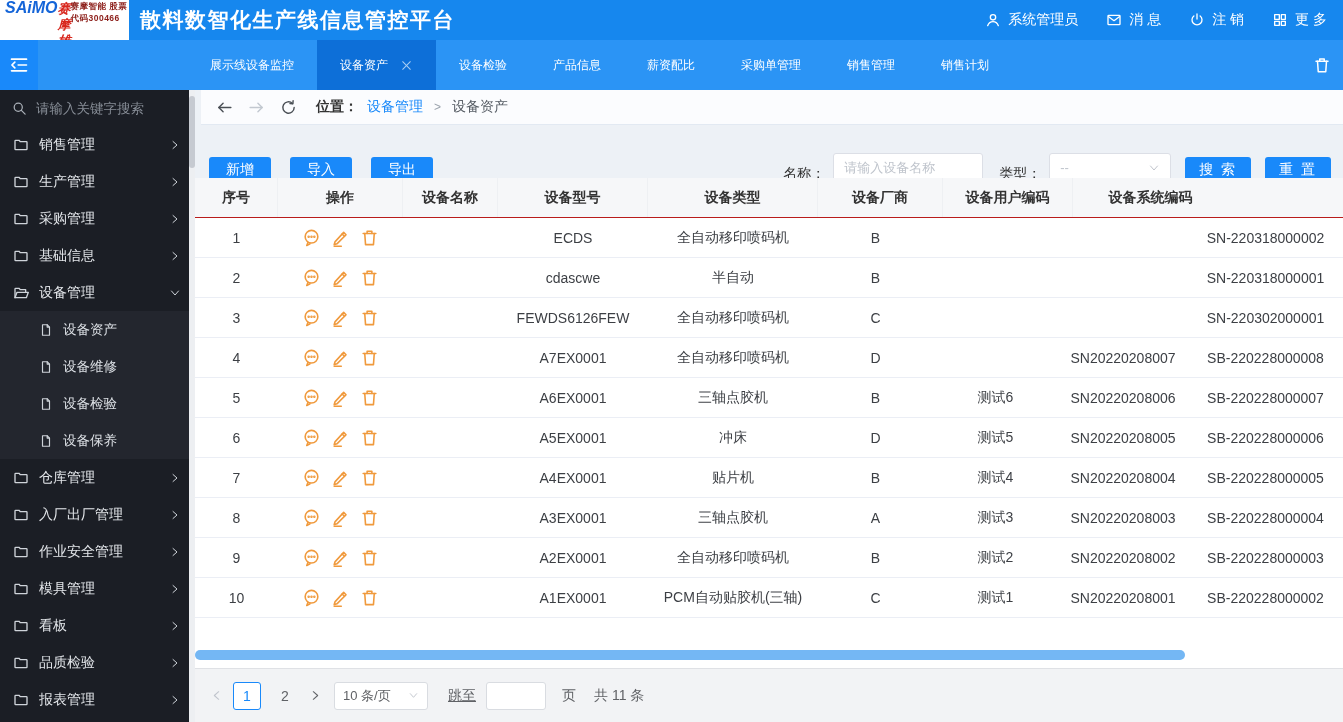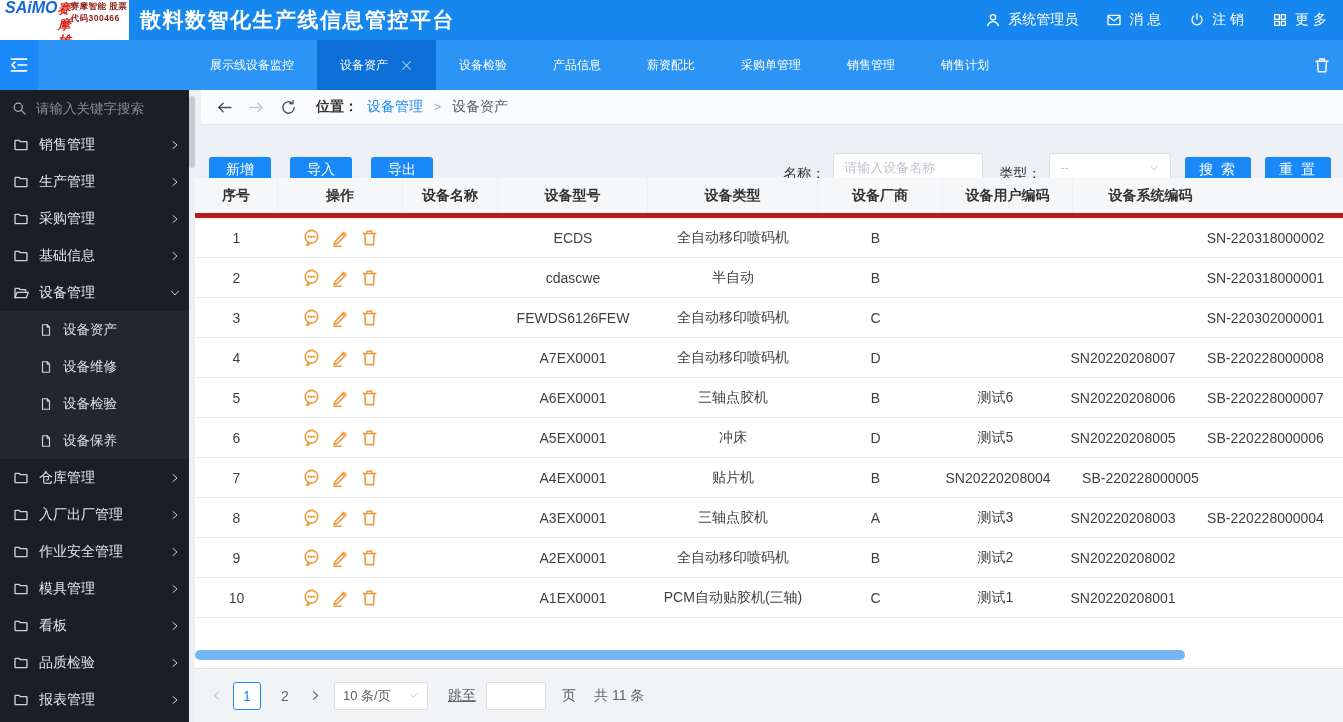--- a/index.html
+++ b/index.html
@@ -74,21 +74,21 @@
   .f-input { width:150px; height:30px; border:1px solid #dcdfe6; border-radius:3px; background:#fff;
     font-size:13px; color:#333; padding:0 10px; outline:none; font-family:inherit; }
   .f-input::placeholder { color:#bfc4cc; }
   .f-select { width:122px; height:30px; border:1px solid #dcdfe6; border-radius:3px; background:#fff;
     display:flex; align-items:center; padding:0 10px; cursor:pointer; }
   .f-select .sel-val { flex:1; font-size:13px; color:#bfc4cc; }
   .f-select .chev { width:12px; height:12px; color:#c0c4cc; }
   .filters .btn { margin-left:6px; letter-spacing:2px; padding:0 14px; }
 
   .table-area { position:absolute; left:0; top:88px; width:100%; height:490px; background:#fff; }
-  .thead { display:flex; height:40px; background:#f6f7f9; border-bottom:5px solid #b91c1c; }
+  .thead { display:flex; height:40px; background:#f6f7f9; border-bottom:1px solid #b91c1c; }
   .th { display:flex; align-items:center; justify-content:center; font-size:14px; font-weight:bold;
     color:#333; border-right:1px solid #eef0f3; }
   .th:last-child { border-right:none; }
   .trow { display:flex; height:40px; border-bottom:1px solid #ebeef5; background:#fff; }
   .td { display:flex; align-items:center; justify-content:center; font-size:14px; color:#3c3f44; overflow:hidden; }
   .c0{width:83px;} .c1{width:125px;} .c2{width:95px;} .c3{width:150px;} .c4{width:170px;}
   .c5{width:115px;} .c6{width:125px;} .c7{width:130px;} .c8{width:155px;}
   .ops { gap:10px; }
   .op-ic { width:19px; height:19px; color:#f09a3d; cursor:pointer; }
   .hscroll-thumb { position:absolute; left:0; bottom:8px; width:990px; height:10px; background:#74b7f4; border-radius:5px; }
@@ -723,20 +723,21 @@
                 <path d="M4 7h16"></path>
                 <path d="M9 7V4h6v3"></path>
                 <path d="M6 7l1 14h10l1-14"></path>
               </svg>
             </span>
           </div>
           <div class="td c2"></div>
           <div class="td c3">A4EX0001</div>
           <div class="td c4">贴片机</div>
           <div class="td c5">B</div>
+          <div class="td c6">测试4</div>
           <div class="td c7">SN20220208004</div>
           <div class="td c8">SB-220228000005</div>
         </div>
         <div class="trow">
           <div class="td c0">8</div>
           <div class="td c1 ops">
             <span class="ic op-ic">
               <svg viewBox="0 0 24 24" fill="none" stroke="currentColor" stroke-width="2" stroke-linecap="round" stroke-linejoin="round">
                 <circle cx="12" cy="11" r="8"></circle>
                 <path d="M7.5 18.3 6 22.2l4.2-2.3"></path>
@@ -794,20 +795,21 @@
                 <path d="M6 7l1 14h10l1-14"></path>
               </svg>
             </span>
           </div>
           <div class="td c2"></div>
           <div class="td c3">A2EX0001</div>
           <div class="td c4">全自动移印喷码机</div>
           <div class="td c5">B</div>
           <div class="td c6">测试2</div>
           <div class="td c7">SN20220208002</div>
+          <div class="td c8">SB-220228000003</div>
         </div>
         <div class="trow">
           <div class="td c0">10</div>
           <div class="td c1 ops">
             <span class="ic op-ic">
               <svg viewBox="0 0 24 24" fill="none" stroke="currentColor" stroke-width="2" stroke-linecap="round" stroke-linejoin="round">
                 <circle cx="12" cy="11" r="8"></circle>
                 <path d="M7.5 18.3 6 22.2l4.2-2.3"></path>
                 <circle cx="8.4" cy="11" r="0.6" fill="currentColor"></circle>
                 <circle cx="12" cy="11" r="0.6" fill="currentColor"></circle>
@@ -828,20 +830,21 @@
                 <path d="M6 7l1 14h10l1-14"></path>
               </svg>
             </span>
           </div>
           <div class="td c2"></div>
           <div class="td c3">A1EX0001</div>
           <div class="td c4">PCM自动贴胶机(三轴)</div>
           <div class="td c5">C</div>
           <div class="td c6">测试1</div>
           <div class="td c7">SN20220208001</div>
+          <div class="td c8">SB-220228000002</div>
         </div>
       </div>
     <div class="hscroll-thumb"></div>
   </div>
 
   <div class="pagebar">
     <span class="ic pg-arrow pg-prev">
         <svg viewBox="0 0 24 24" fill="none" stroke="currentColor" stroke-width="2" stroke-linecap="round" stroke-linejoin="round">
           <polyline points="16 5 8 12 16 19"></polyline>
         </svg>

